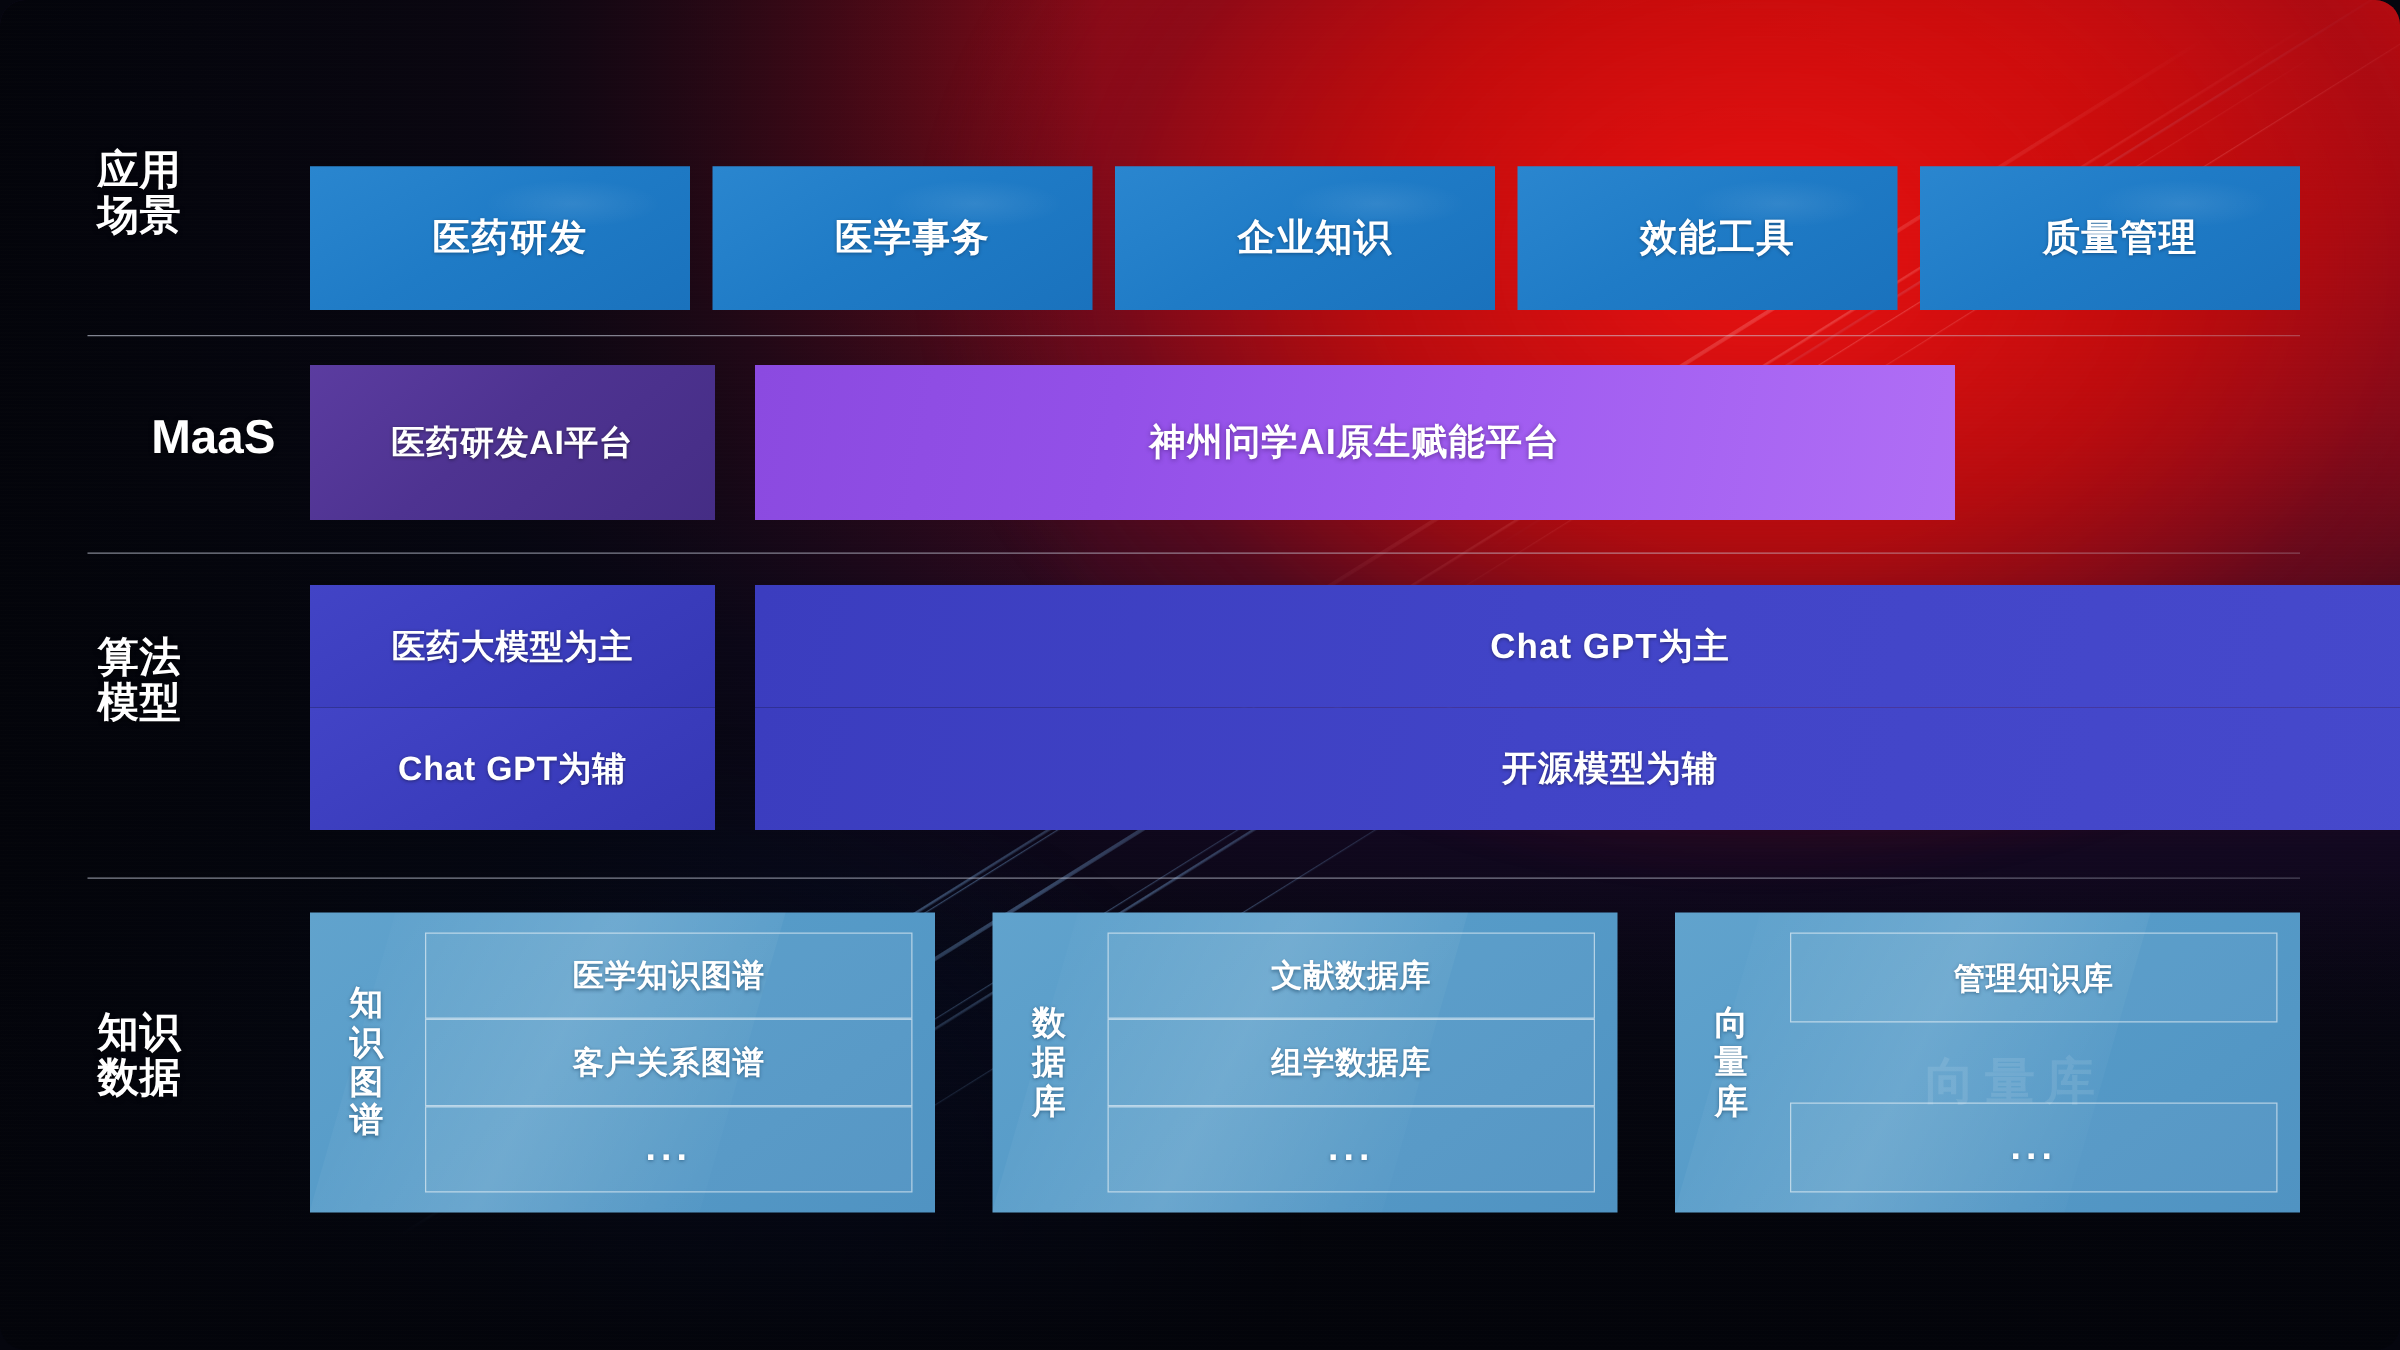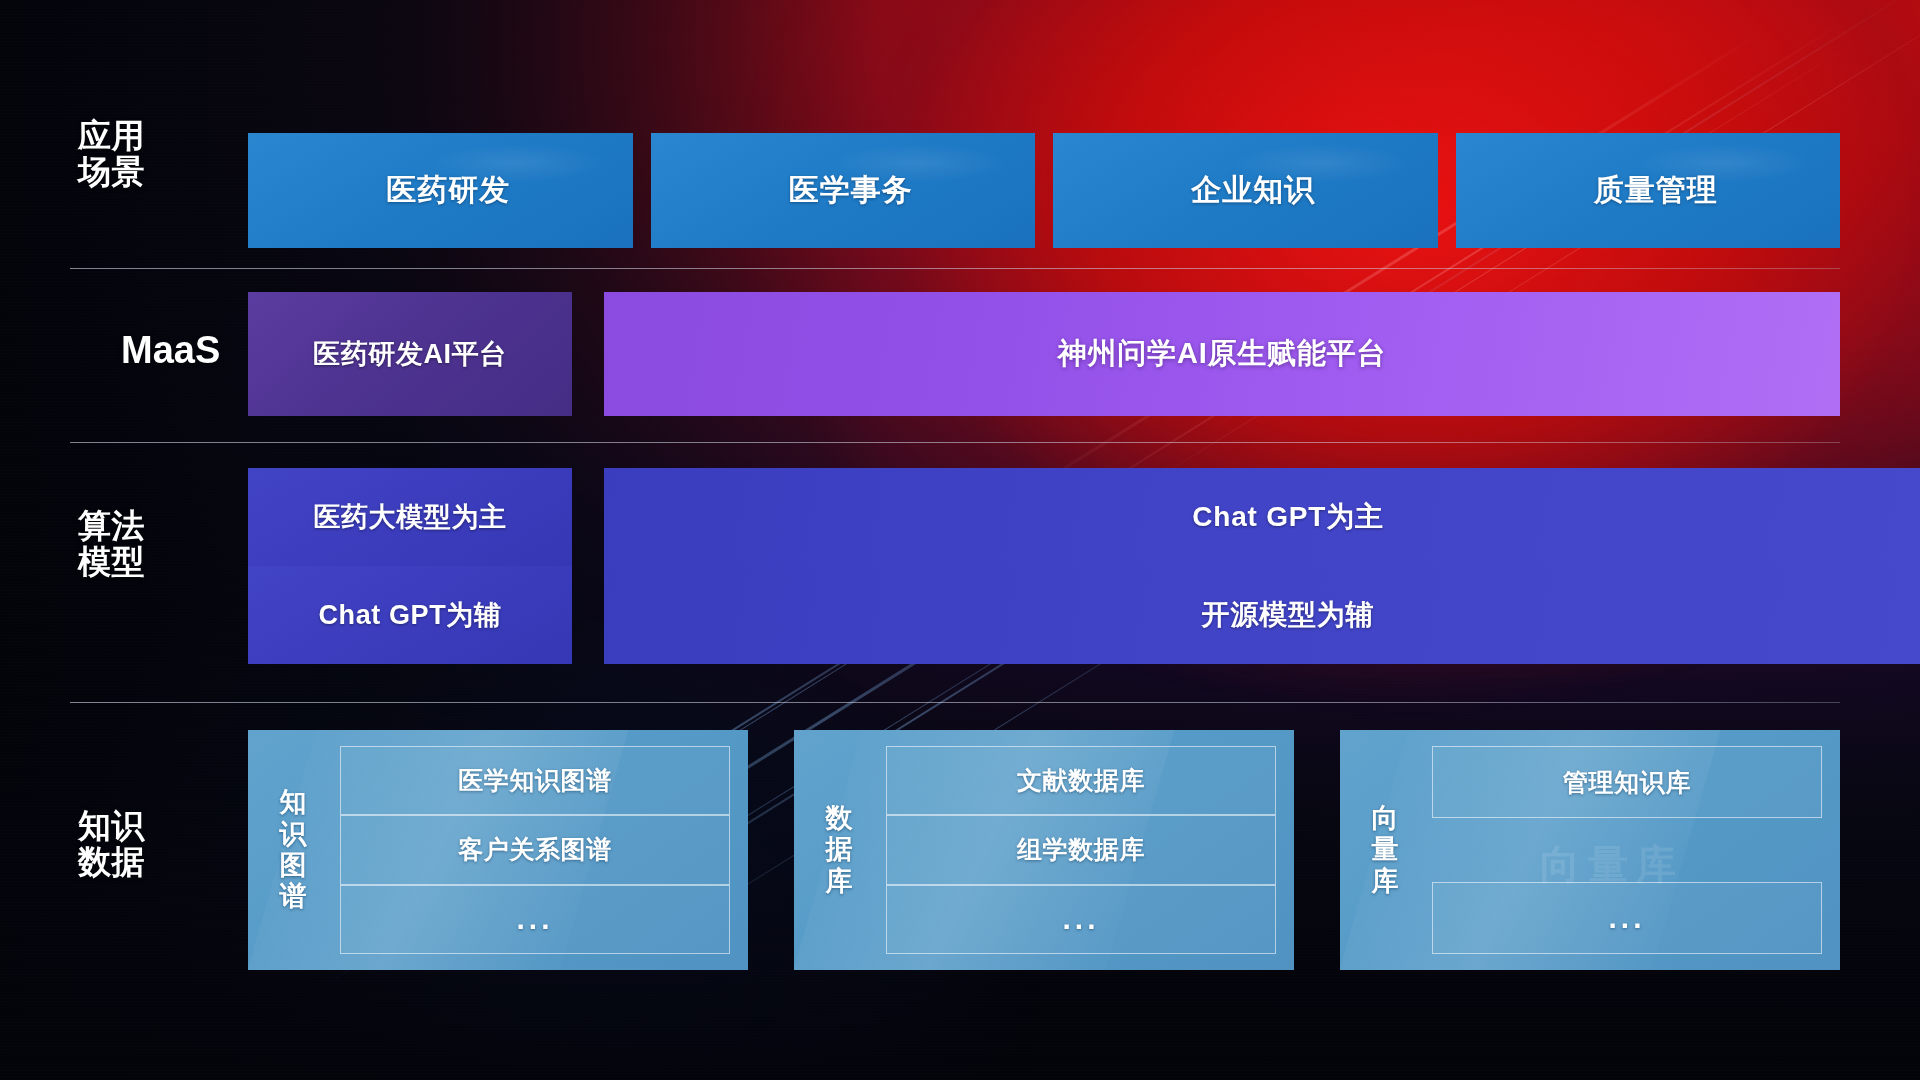--- a/index.html
+++ b/index.html
@@ -9,20 +9,21 @@
     background:#05060e;
     font-family:"Liberation Sans", sans-serif;
   }
 
   
   .stage {
     position:relative;
     width:1920px; height:1080px;
     background:#04050c;
     overflow:hidden;
+    border-radius:20px;
   }
   .bg-base {
     position:absolute; inset:0;
     background:
       radial-gradient(120% 90% at 84% 4%,  #e01010 0%, #c00b0b 16%, #8e0b16 32%, #3c0a1e 50%, #120820 66%, #070712 82%, #04050c 100%),
       linear-gradient(180deg, #0a0d1c 0%, #070a18 40%, #04060f 100%);
   }
   .bg-red-core {
     position:absolute; right:-5%; top:-22%;
     width:70%; height:92%;
@@ -112,21 +113,21 @@
     padding-left:16px;
   }
   .app-card::after {
     content:""; position:absolute; right:6px; top:6px;
     width:58%; height:42%;
     background:radial-gradient(closest-side, rgba(255,255,255,.16), rgba(255,255,255,0) 80%);
     opacity:.55;
   }
 
   
-  .row-maas { position:absolute; left:248px; top:292px; height:124px; width:1592px; display:flex; gap:32px; }
+  .row-maas { position:absolute; left:248px; top:292px; height:124px; width:1316px; display:flex; gap:32px; }
   .maas-left {
     width:324px;
     background:linear-gradient(140deg, #5b3ca0 0%, #4e3391 45%, #452d85 100%);
     display:flex; align-items:center; justify-content:center;
     color:#fff; font-size:27px; font-weight:bold; letter-spacing:.6px;
     text-shadow:0 1px 3px rgba(0,0,0,.45);
   }
   .maas-right {
     flex:1;
     background:linear-gradient(100deg, #8b4ae0 0%, #9350e8 30%, #a05cf0 60%, #b06ef5 100%);
@@ -249,20 +250,21 @@
     <div class="divider d3"></div>
 
     <div class="row-label" style="top:118px; font-size:33px;">
       <span class="ln">应用</span>
       <span class="ln">场景</span>
     </div>
     <div class="row-apps">
       <div class="app-card">医药研发</div>
       <div class="app-card">医学事务</div>
       <div class="app-card">企业知识</div>
+      <div class="app-card">效能工具</div>
       <div class="app-card">质量管理</div>
     </div>
 
     <div class="row-label" style="top:330px; font-size:38px; letter-spacing:0;margin-left:43px;">
       <span class="ln">MaaS</span>
     </div>
     <div class="row-maas">
       <div class="maas-left">医药研发AI平台</div>
       <div class="maas-right">神州问学AI原生赋能平台</div>
     </div>

